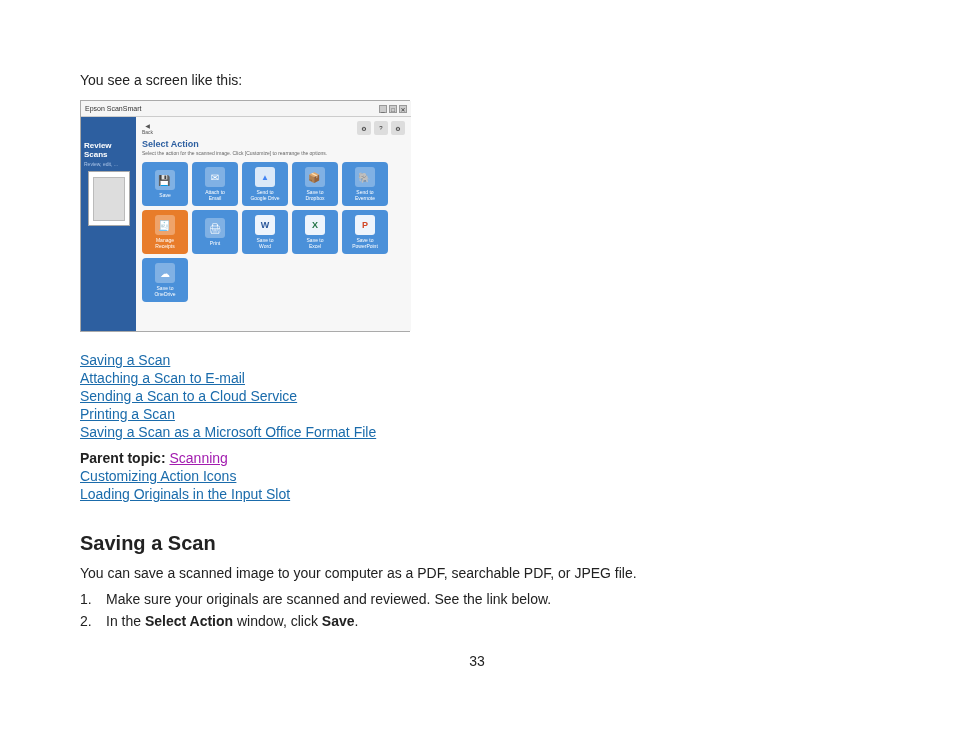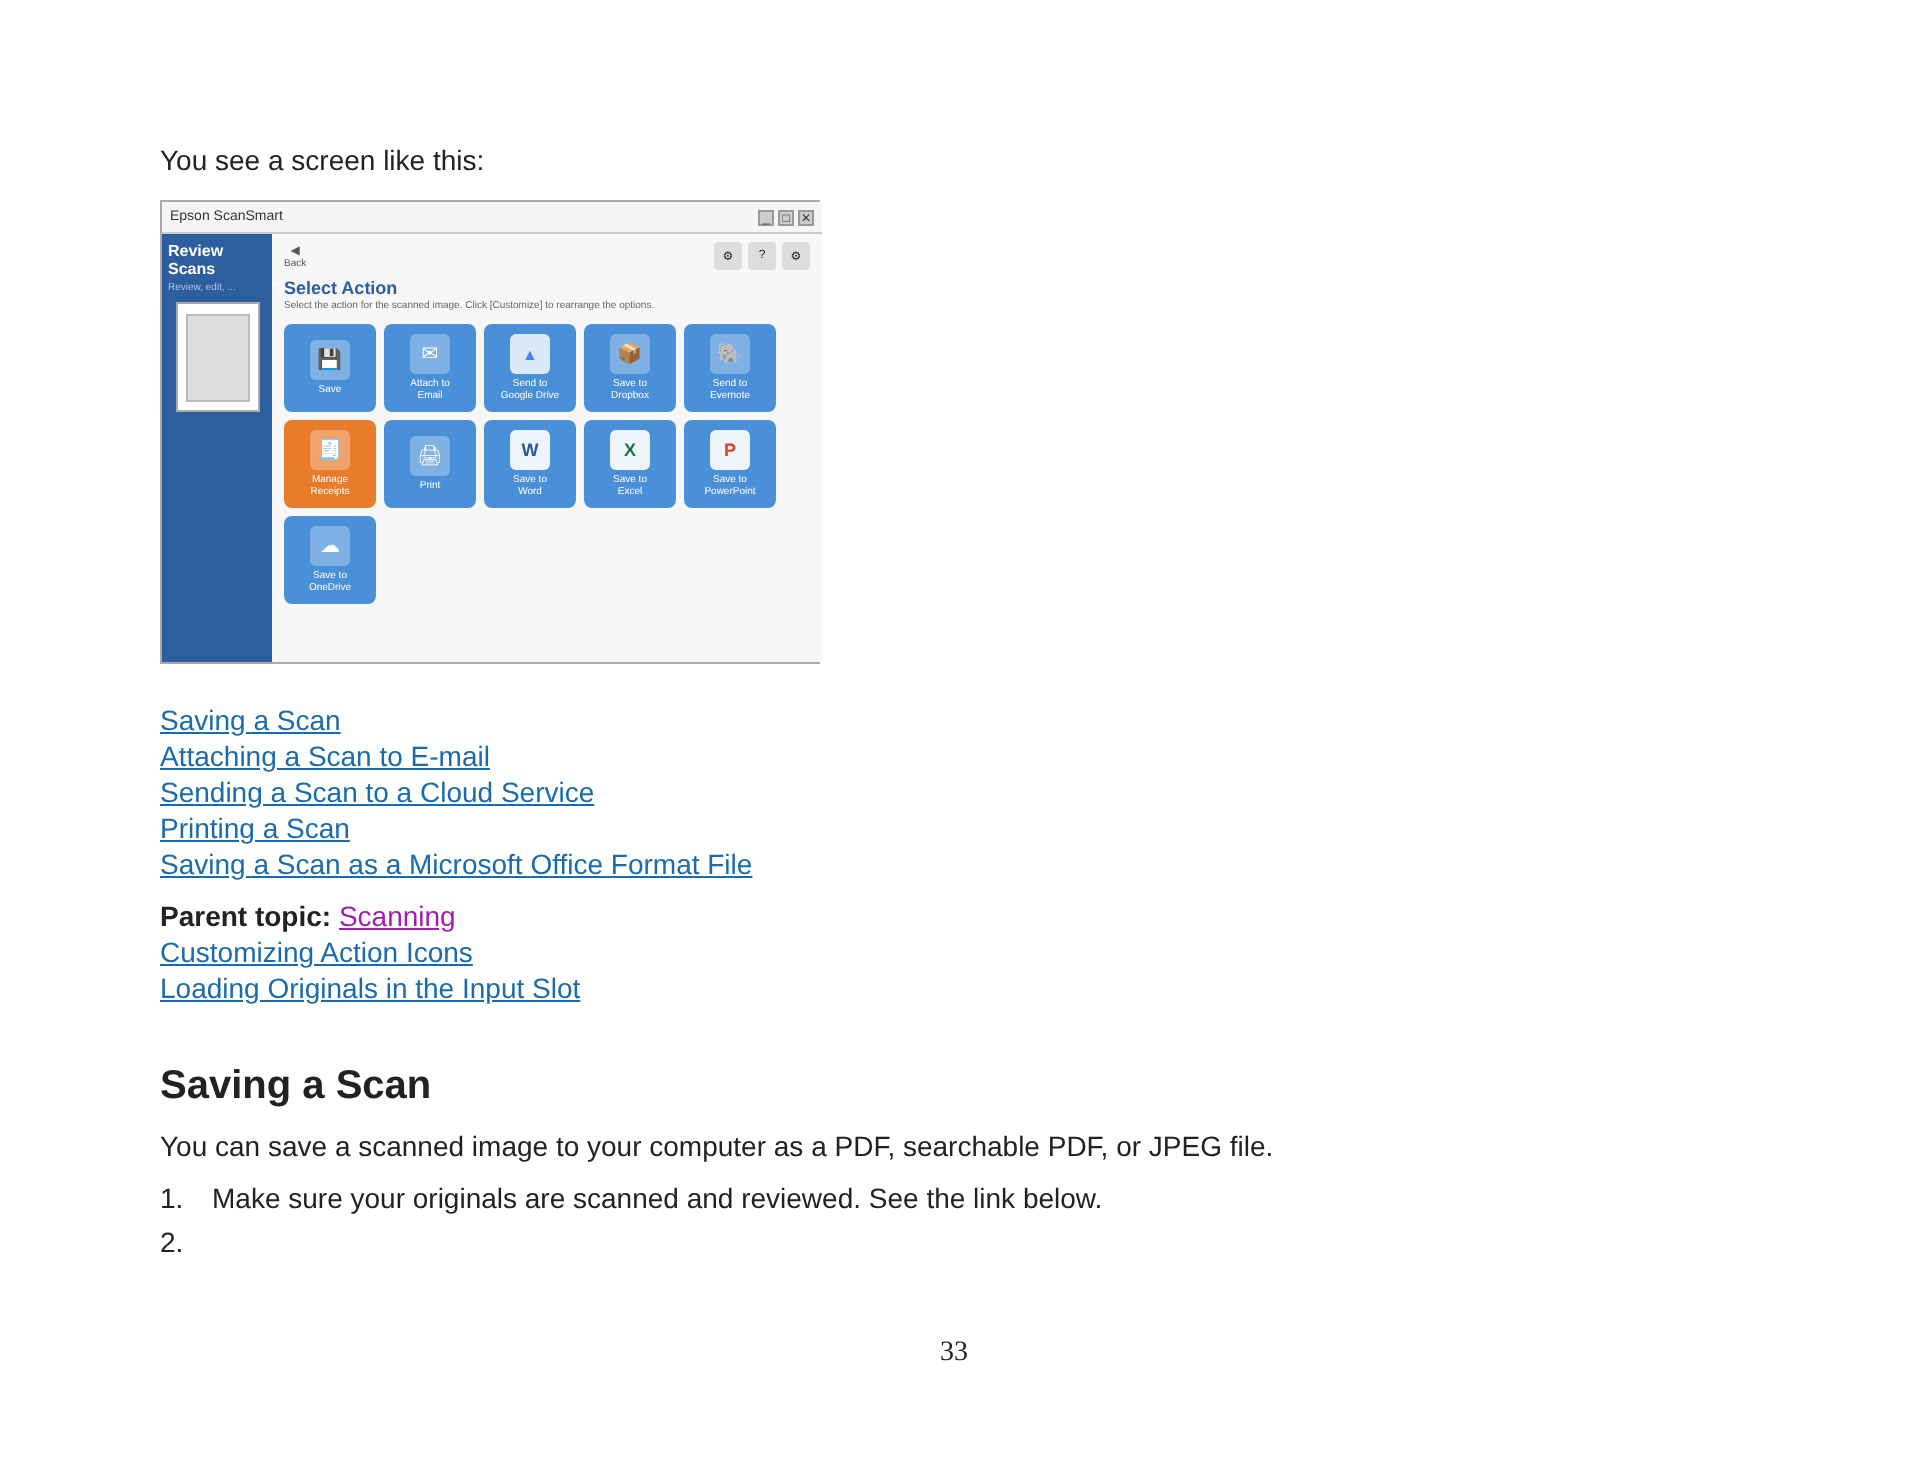--- a/index.html
+++ b/index.html
@@ -72,20 +72,21 @@
       background: #2d5fa0;
       color: #fff;
       font-size: 6px;
       padding: 4px 3px;
     }
     .ss-sidebar-title {
       font-size: 8px;
       font-weight: bold;
       color: #fff;
       margin-bottom: 2px;
+      margin-top: 20px;
     }
     .ss-sidebar-sub {
       font-size: 5px;
       color: #aac4e8;
       margin-bottom: 4px;
     }
     .ss-sidebar-thumb {
       width: 42px;
       height: 55px;
       background: #fff;
@@ -220,22 +221,21 @@
     }
     .numbered-step .num {
       min-width: 18px;
     }
     .bold-text {
       font-weight: bold;
     }
     .page-number {
       text-align: center;
       font-size: 14px;
-      margin-top: 40px;
-      font-family: Liberation Serif, serif;
+      margin-top: 24px;
     }
   </style>
 </head>
 <body>
 
 <div class="page">
 
   <p class="intro-text">You see a screen like this:</p>
 
   <div class="screenshot-container">
@@ -354,17 +354,20 @@
   <h2 class="section-heading">Saving a Scan</h2>
   <p class="section-intro">You can save a scanned image to your computer as a PDF, searchable PDF, or JPEG file.</p>
 
   <div class="numbered-step">
     <span class="num">1.</span>
     <span>Make sure your originals are scanned and reviewed. See the link below.</span>
   </div>
 
   <div class="numbered-step">
     <span class="num">2.</span>
+    <span>
+      <span>In the </span><span class="bold-text">Select Action</span><span> window, click </span><span class="bold-text">Save</span><span>.</span>
+    </span>
   </div>
 
   <p class="page-number">33</p>
 
 </div>
 
 </body></html>

